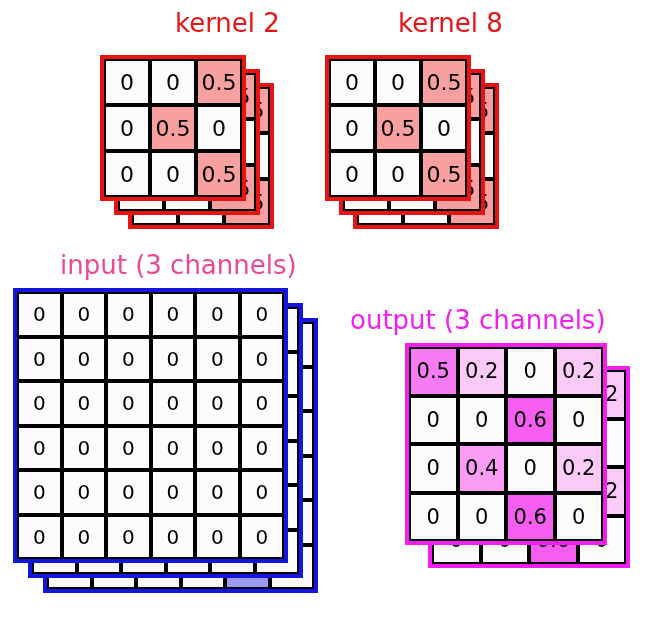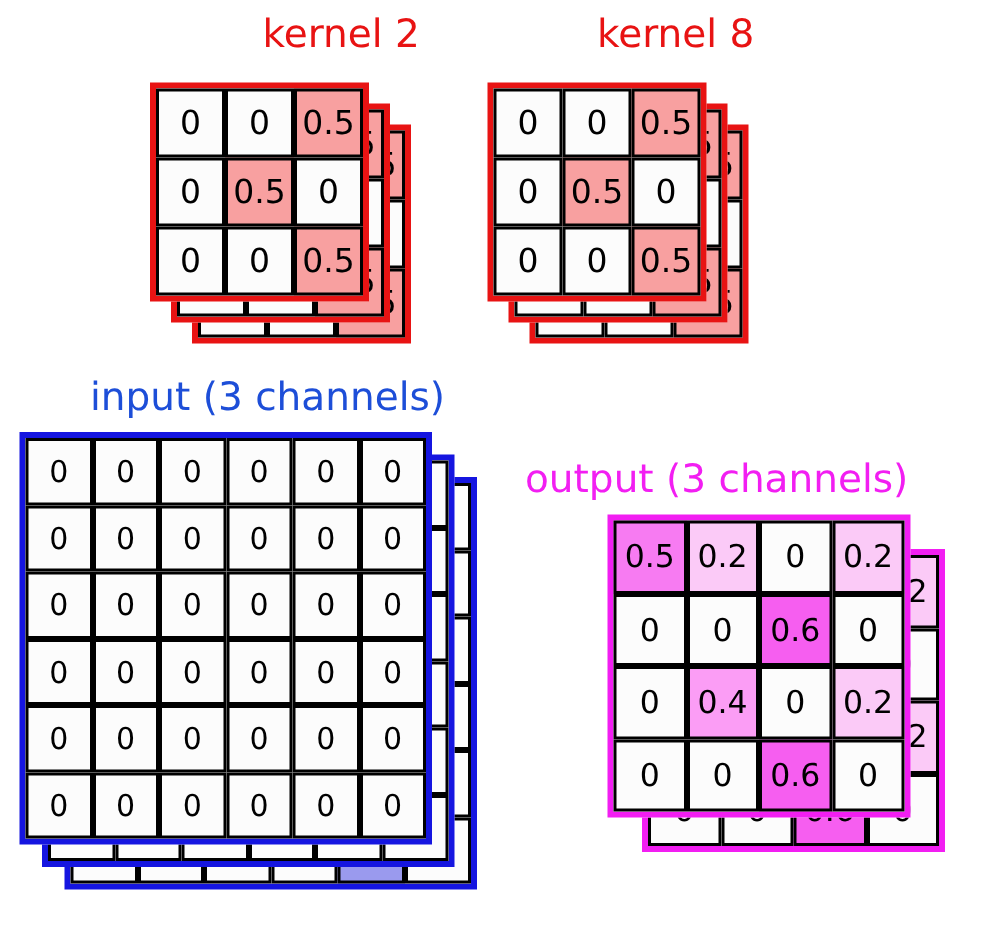--- a/index.html
+++ b/index.html
@@ -4,21 +4,21 @@
 <style>
   html,body{margin:0;padding:0;background:#ffffff;}
   body{width:664px;height:622px;position:relative;overflow:hidden;
        font-family:"DejaVu Sans","Liberation Sans",sans-serif;}
 
   .stage{position:absolute;left:0;top:0;width:664px;height:622px;}
 
   
   .title{position:absolute;white-space:nowrap;font-weight:400;}
   .title.kernel{color:#e81313;font-size:26px;}
-  .title.input{color:#1d4ed8;font-size:26px;}
+  .title.input{color:#ec4899;font-size:26px;}
   .title.output{color:#f21ef2;font-size:26px;}
 
   
   .stack{position:absolute;}
   .layer{position:absolute;box-sizing:border-box;background:#ffffff;
          display:grid;}
   .cell{box-sizing:border-box;border:2.5px solid #000000;background:#fcfcfc;
         display:flex;align-items:center;justify-content:center;
         color:#000000;overflow:hidden;}
 

